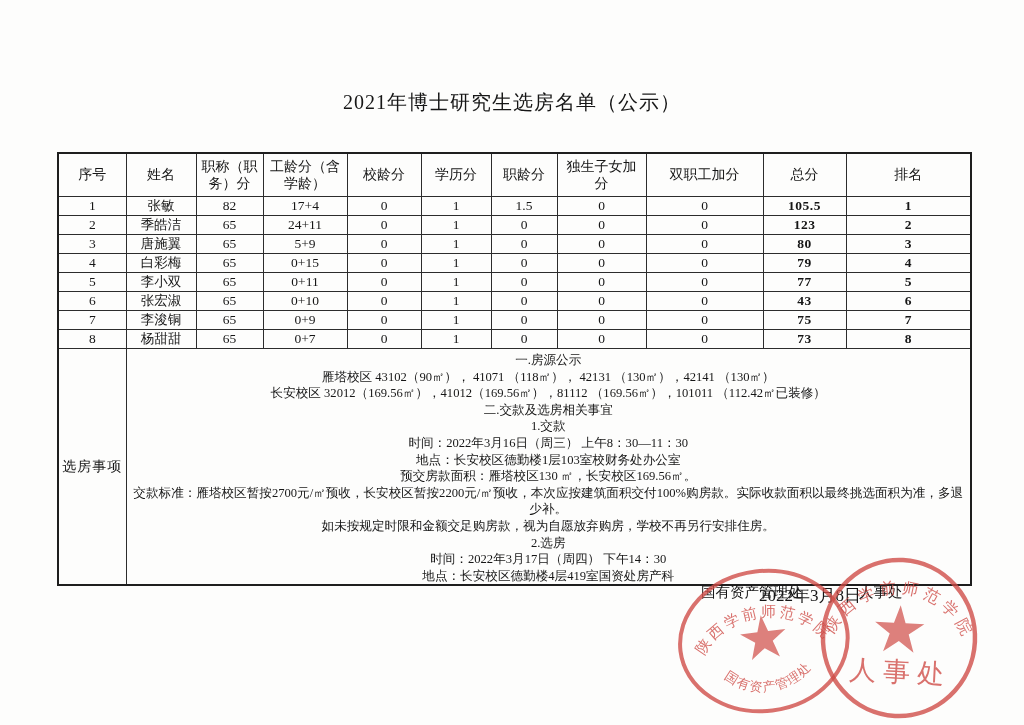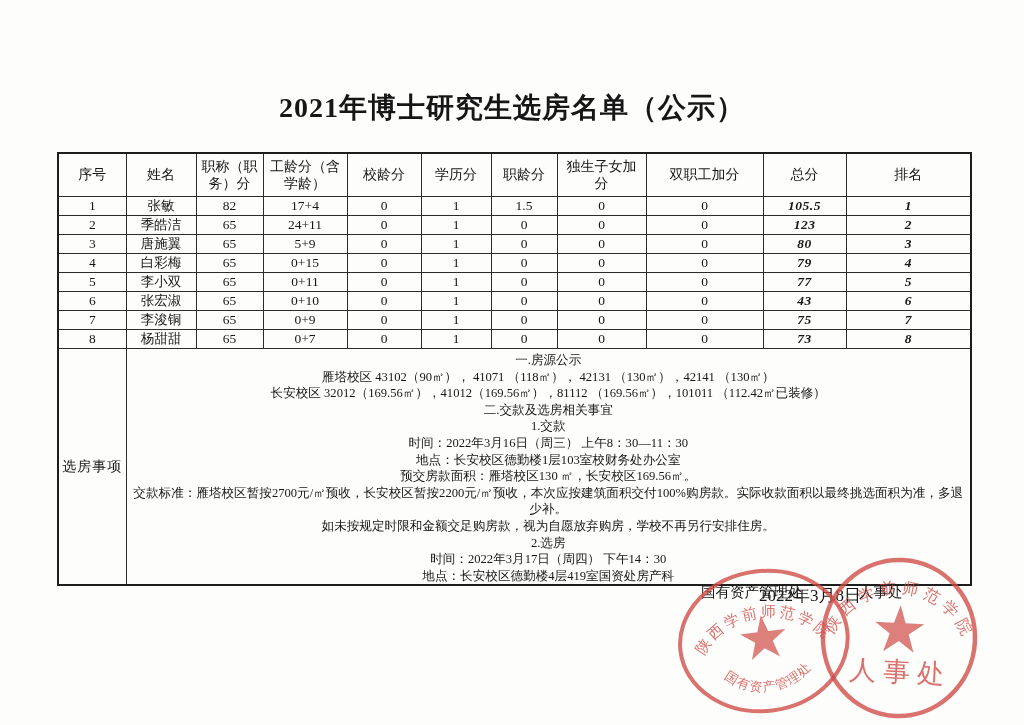--- a/index.html
+++ b/index.html
@@ -4,35 +4,35 @@
 <style>
   html,body{margin:0;padding:0;}
   body{width:1024px;height:725px;background:#ffffff;}
   .page{
     position:relative;width:1024px;height:725px;overflow:hidden;
     background:#fdfdfc;color:#161616;
     font-family:"Liberation Serif","DejaVu Serif",serif;
   }
   .title{
     position:absolute;top:89px;left:0;width:100%;
-    text-align:center;font-size:28px;font-weight:bold;letter-spacing:1px;margin:0;
+    text-align:center;font-size:20px;font-weight:normal;letter-spacing:1px;margin:0;
   }
   table.doc{
     position:absolute;left:57px;top:132px;width:913px;
     border-collapse:collapse;table-layout:fixed;
     border:2px solid #1e1e1e;
     margin-top:20px;
   }
   table.doc th, table.doc td{
     border:1px solid #2c2c2c;text-align:center;vertical-align:middle;
     font-weight:normal;overflow:hidden;
   }
   thead th{height:42px;font-size:14px;line-height:1.22;padding:0 3px;}
   tbody.rows td{height:18px;font-size:13.5px;line-height:1;padding:0;}
-  tbody.rows td.strong{font-weight:bold;letter-spacing:0.5px;font-style:italic;}
+  tbody.rows td.strong{font-weight:bold;letter-spacing:0.5px;}
   td.notes-label{font-size:14px;letter-spacing:1px;padding:10px 2px;}
   td.notes-content{
     text-align:left;vertical-align:top;height:228px;
     padding:3px 6px 0 6px;font-size:12.6px;line-height:16.6px;
   }
   td.notes-content .nline{white-space:normal;}
   .review{position:absolute;left:191px;top:564px;font-size:13.5px;letter-spacing:0.5px;}
   .dept-asset{position:absolute;left:701px;top:583px;font-size:14.5px;}
   .dept-hr{position:absolute;left:859px;top:583px;font-size:14.5px;}
   .date-line{position:absolute;left:759px;top:584px;font-size:17px;}

